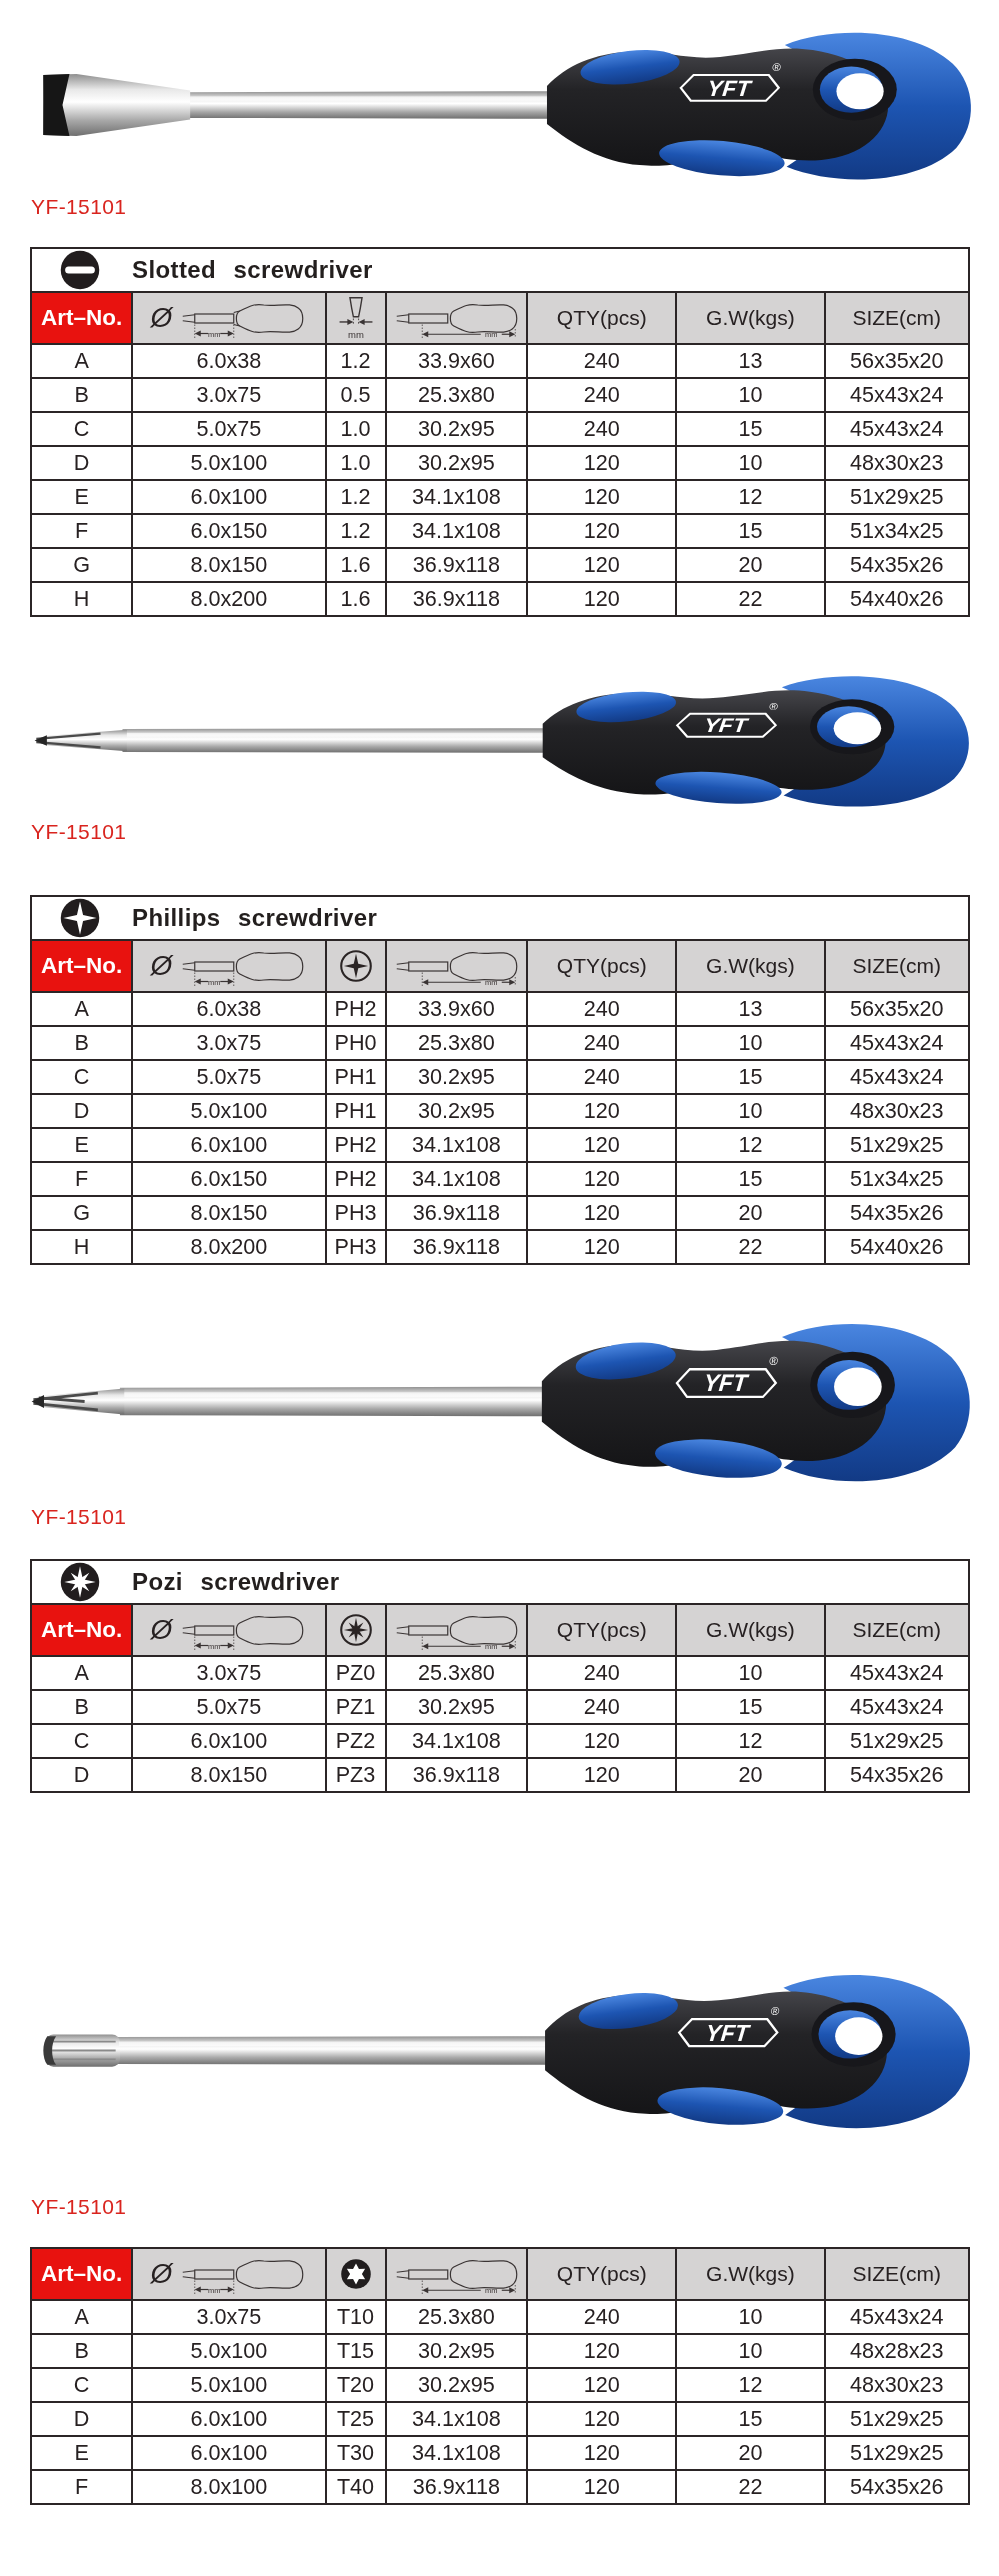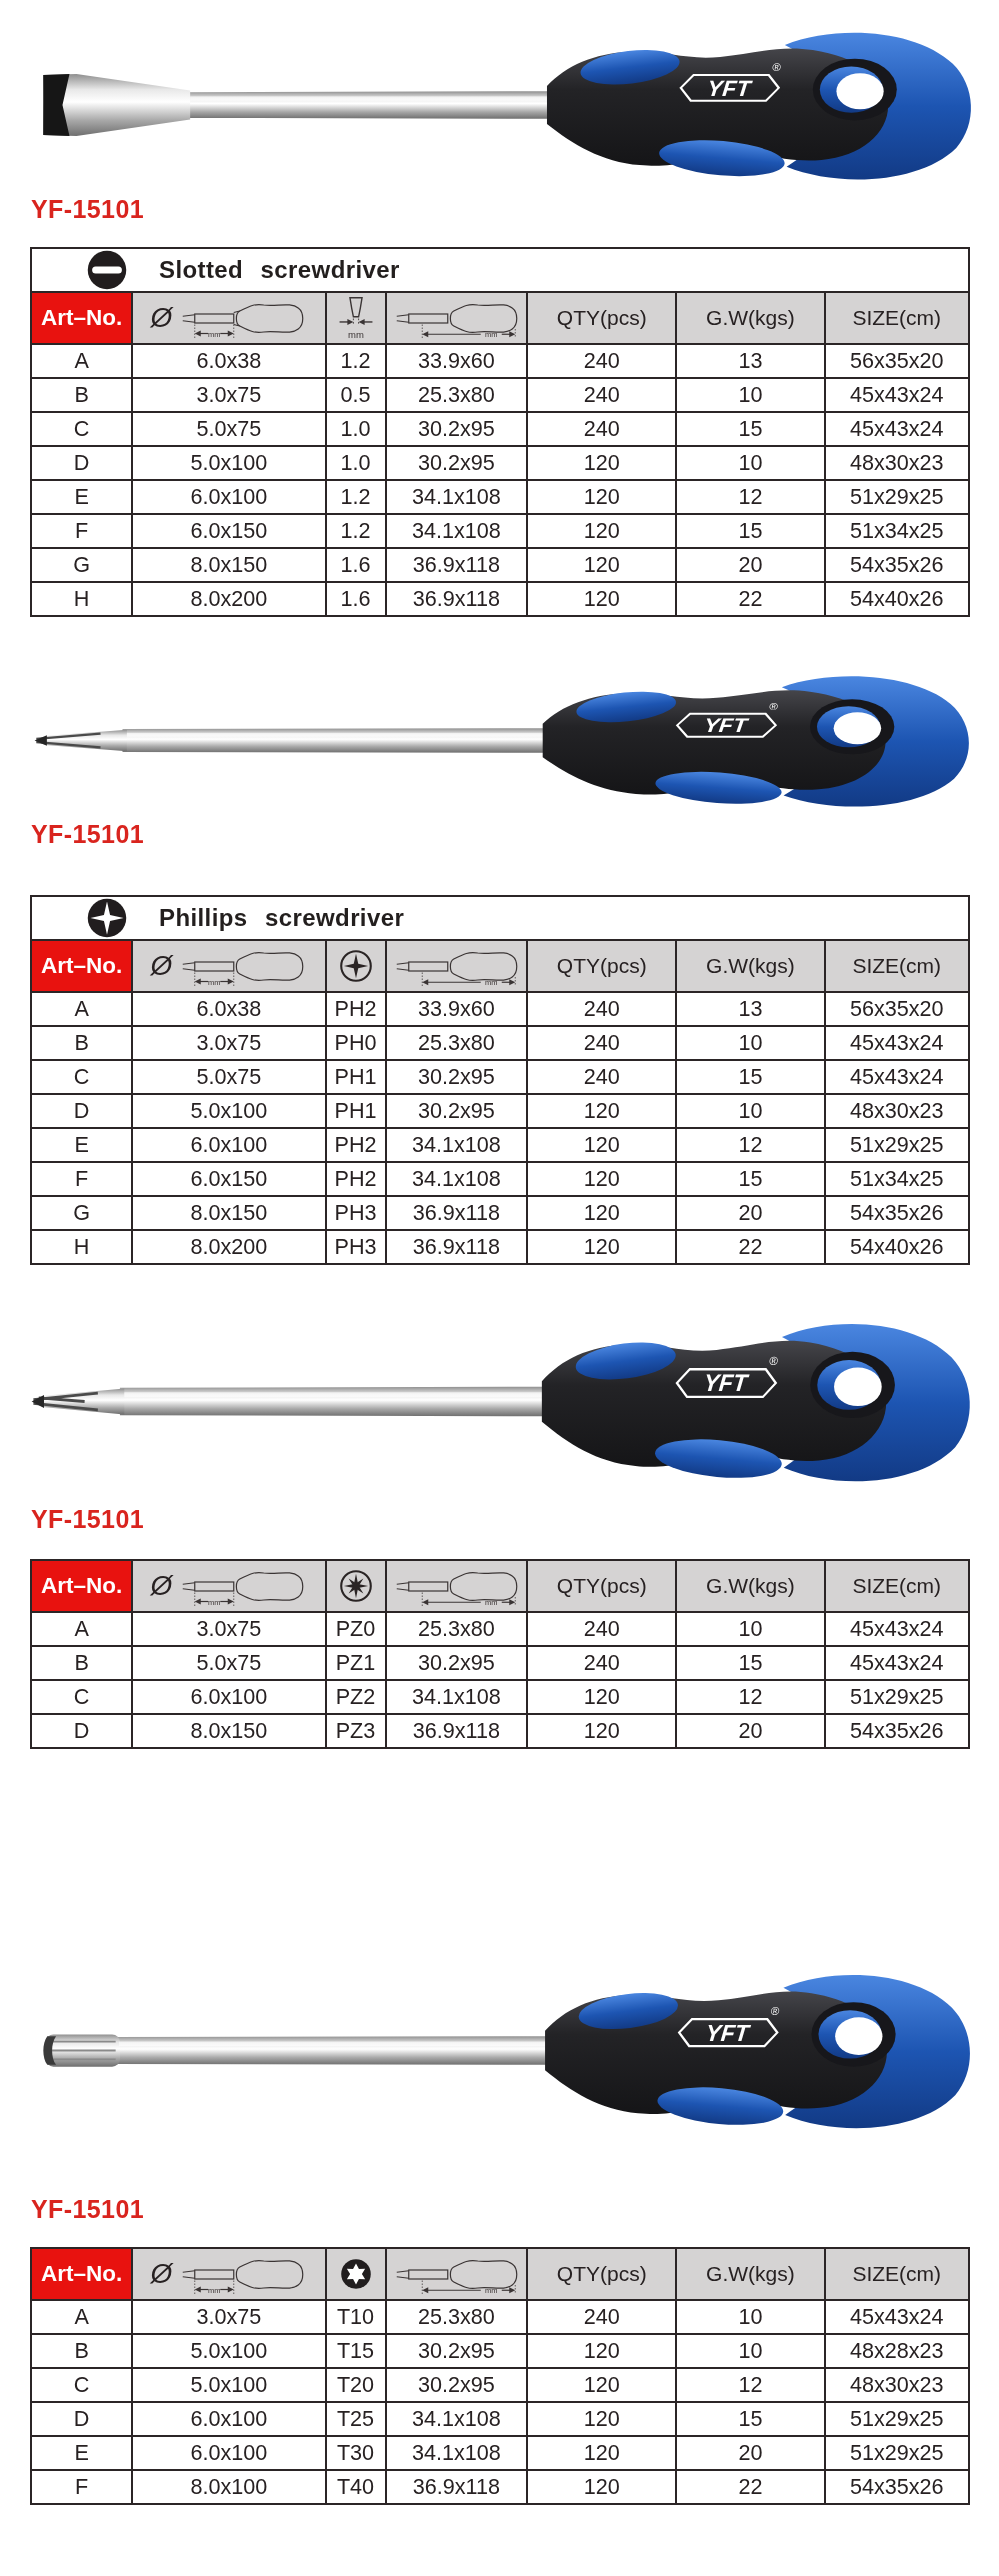--- a/index.html
+++ b/index.html
@@ -2,28 +2,28 @@
 <html style="font-size:14px"><head>
 <meta charset="utf-8">
 <style>
   html,body { margin:0; padding:0; background:#ffffff; }
   body { font-family:"Liberation Sans", sans-serif; color:#272122; }
   #page { position:relative; width:999px; height:2576px; background:#fff; overflow:hidden; }
 
   .product-img { position:absolute; }
   .product-img svg { display:block; width:100%; height:100%; }
 
-  .model-label { position:absolute; left:31px; font-size:25px; font-weight:bold;
+  .model-label { position:absolute; left:31px; font-size:21px; font-weight:normal;
                  color:#d9241e; letter-spacing:0.4px;text-align:right; }
 
   .spec-table { position:absolute; left:30px; width:940px; border-collapse:collapse;
                 table-layout:fixed; background:#fff; }
   .spec-table td, .spec-table th { border:2.6px solid #2b2526; padding:0; }
   .title-row td { height:64px; border:2.6px solid #2b2526; }
-  .title-inner { display:flex; align-items:center; padding-left:54px; }
+  .title-inner { display:flex; align-items:center; padding-left:27px; }
   .title-icon { width:42px; height:42px; flex:0 0 42px; }
   .title-text { font-size:24px; font-weight:bold; color:#231f1e; margin-left:31px;
                 word-spacing:10.4px; letter-spacing:0.4px; }
 
   .head th { height:50px; background:#d5d3d3; font-weight:normal; font-size:21px; color:#272122; }
   .head th.art { background:#e8120f; color:#ffffff; font-weight:bold; font-size:22.5px; }
 
   .hdr-flex { display:flex; align-items:center; justify-content:center; gap:5.2px; }
   .phi { font-size:28px; font-style:italic; font-weight:normal; }
 
@@ -441,20 +441,32 @@
     <colgroup>
         <col style="width:10.8%">
         <col style="width:20.6%">
         <col style="width:6.4%">
         <col style="width:15.1%">
         <col style="width:15.9%">
         <col style="width:15.8%">
         <col style="width:15.4%">
       </colgroup>
     <tbody>
+        <tr class="title-row">
+          <td colspan="7">
+      <div class="title-inner">
+        <svg class="title-icon" viewBox="0 0 48 48">
+          <circle cx="24" cy="24" r="22" fill="#211d1e"></circle>
+          <polygon points="24,6 27.2,20.8 42,24 27.2,27.2 24,42 20.8,27.2 6,24 20.8,20.8" fill="#fff"></polygon>
+          <polygon points="24,9 26.8,21.2 39,24 26.8,26.8 24,39 21.2,26.8 9,24 21.2,21.2" fill="#fff" transform="rotate(45 24 24)"></polygon>
+        </svg>
+        <span class="title-text">Pozi  screwdriver</span>
+      </div>
+    </td>
+        </tr>
     <tr class="head">
       <th class="art">Art–No.</th>
       <th>
         <div class="hdr-flex">
           <span class="phi">Ø</span>
           <svg class="dim-icon" width="130" height="45" viewBox="0 0 170 60" style="font-size:24px">
             <g fill="none" stroke="#3a3434" stroke-width="1.6">
               <path d="M6,27 L22,25 M6,33 L22,35"></path>
                   <rect x="22" y="24" width="52" height="12"></rect>
               <path d="M82,20 C96,13 102,10 114,12 C132,14 150,8 160,16 C168,22 168,38 160,44 C150,52 132,46 114,48 C102,50 96,47 82,40 C76,37 76,23 82,20 Z"></path>

